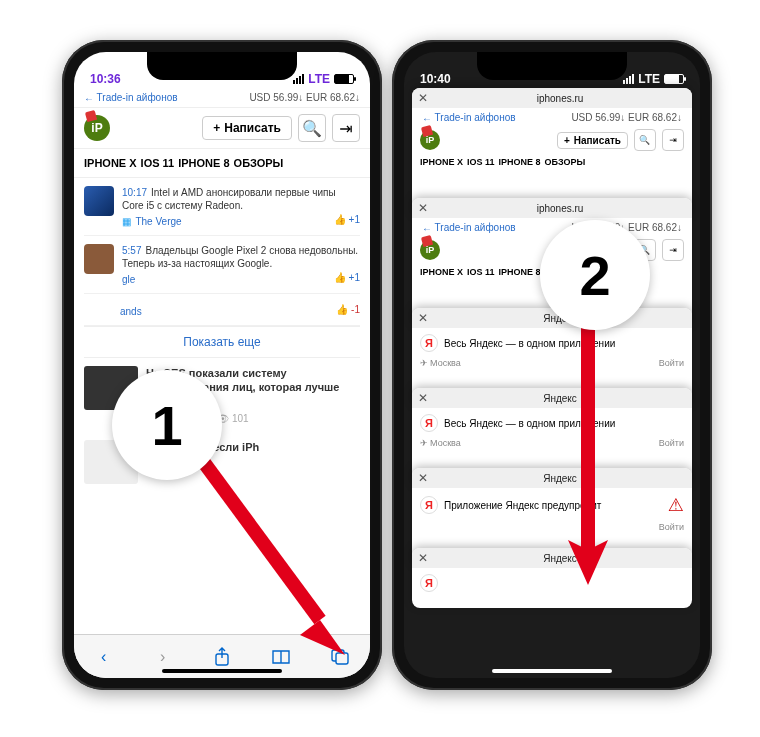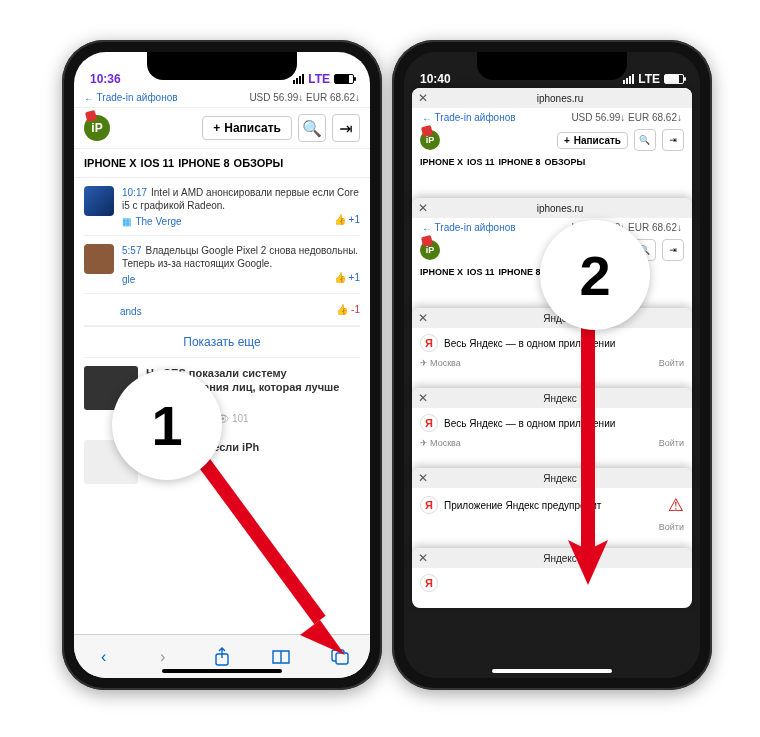--- a/index.html
+++ b/index.html
@@ -196,21 +196,21 @@
       <div class="tabs">
         <span>IPHONE X</span>
         <span>IOS 11</span>
         <span>IPHONE 8</span>
         <span>ОБЗОРЫ</span>
       </div>
       <div class="feed">
         <div class="item">
           <div class="thumb" style="background:linear-gradient(135deg,#2a5db0,#0a2a60)"></div>
           <div style="flex:1">
-            <div class="title"><span class="time">10:17</span><span>Intel и AMD анонсировали первые если Core i5 с графикой Radeon.</span></div>
+            <div class="title"><span class="time">10:17</span><span>Intel и AMD анонсировали первые чипы Core i5 с систему Radeon.</span></div>
             <div style="display:flex;align-items:center">
                 <span class="src">
                   <span style="color:#1da1f2;">▦</span>
                   <span>The Verge</span>
                 </span>
                 <span class="like">👍 <span>+1</span></span>
               </div>
           </div>
         </div>
         <div class="item">

